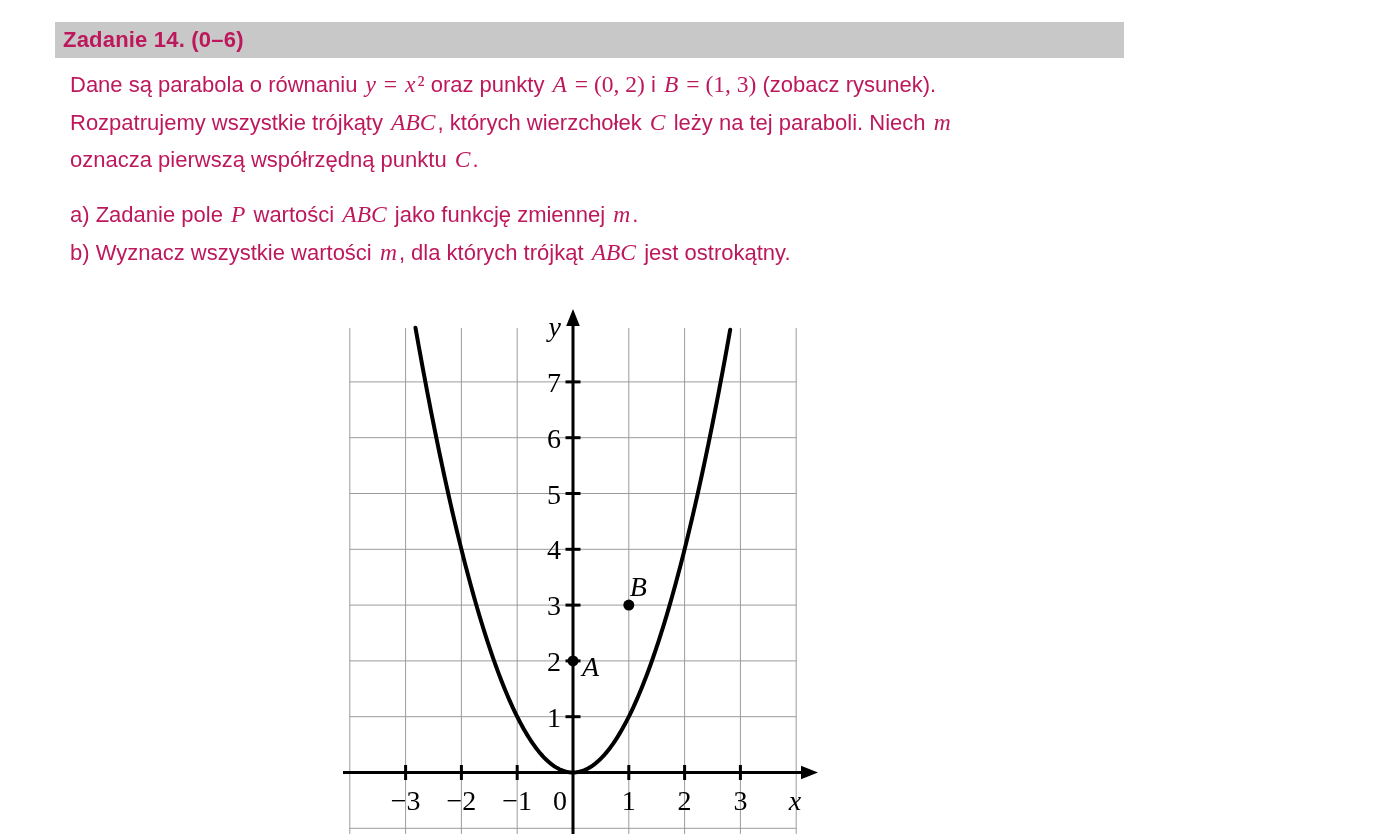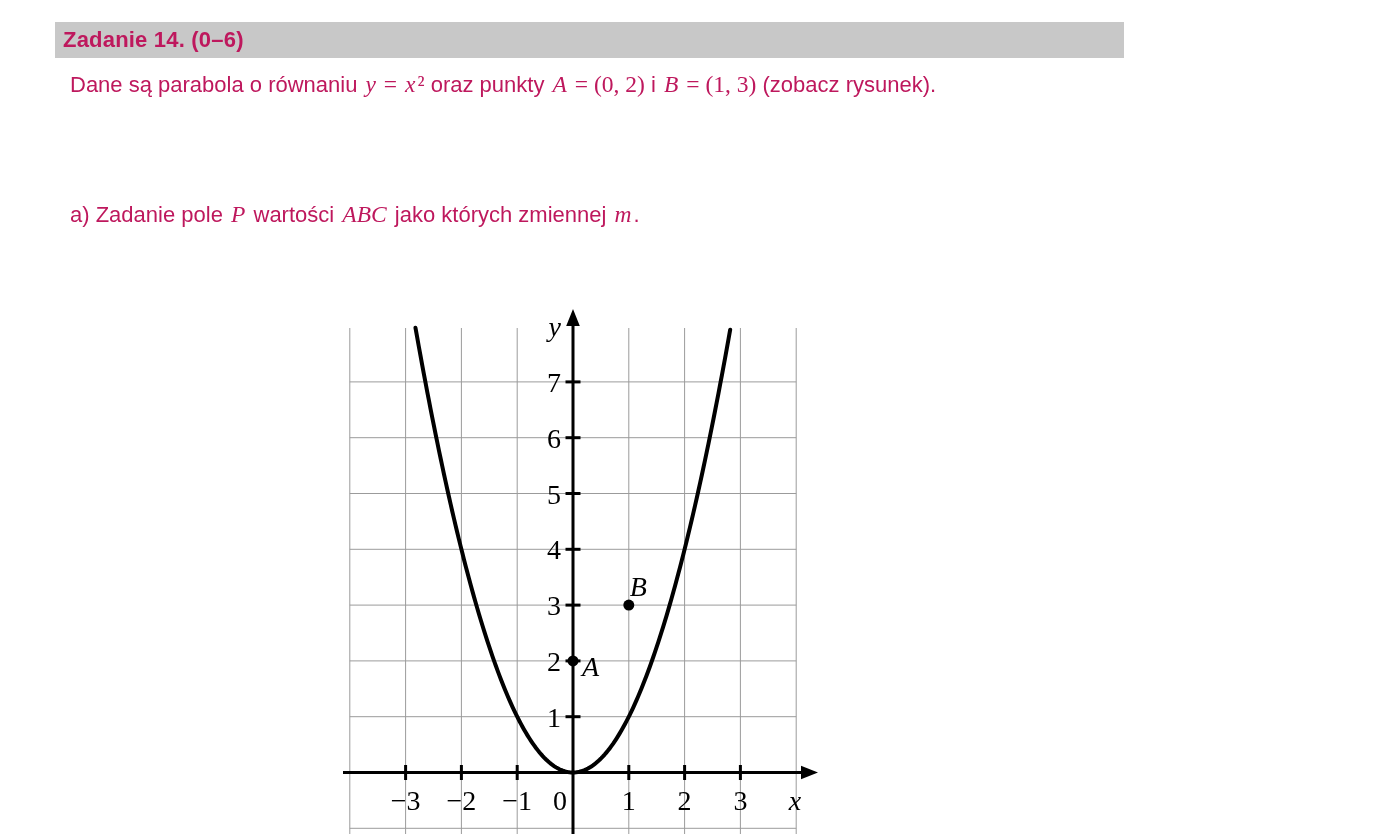--- a/index.html
+++ b/index.html
@@ -36,24 +36,27 @@
 <div class="viewport">
 
   <div class="gutter"></div>
 
   <div class="task-header">
     <span>Zadanie 14. (0–6)</span>
   </div>
 
   <div class="text-block" id="statement">
     <p><span class="r-p">Dane są parabola o równaniu </span><span class="r-v">y</span><span class="r-n"> = </span><span class="r-v">x</span><span class="r-n">²</span><span class="r-p"> oraz punkty </span><span class="r-v">A</span><span class="r-n"> = (0, 2)</span><span class="r-p"> i </span><span class="r-v">B</span><span class="r-n"> = (1, 3)</span><span class="r-p"> (zobacz rysunek).</span></p>
+    <p><span class="r-p">Rozpatrujemy wszystkie trójkąty </span><span class="r-v">ABC</span><span class="r-p">, których wierzchołek </span><span class="r-v">C</span><span class="r-p"> leży na tej paraboli. Niech </span><span class="r-v">m</span></p>
+    <p><span class="r-p">oznacza pierwszą współrzędną punktu </span><span class="r-v">C</span><span class="r-p">.</span></p>
   </div>
 
   <div class="text-block" id="parts">
-    <p><span class="r-p">a) Zadanie pole </span><span class="r-v">P</span><span class="r-p"> wartości </span><span class="r-v">ABC</span><span class="r-p"> jako których zmiennej </span><span class="r-v">m</span><span class="r-p">.</span></p>
+    <p><span class="r-p">a) Zadanie pole </span><span class="r-v">P</span><span class="r-p"> wartości </span><span class="r-v">ABC</span><span class="r-p"> jako funkcję zmiennej </span><span class="r-v">m</span><span class="r-p">.</span></p>
+    <p><span class="r-p">b) Wyznacz wszystkie wartości </span><span class="r-v">m</span><span class="r-p">, dla których trójkąt </span><span class="r-v">ABC</span><span class="r-p"> jest ostrokątny.</span></p>
   </div>
 
   <div class="figure-wrap">
     <svg width="492" height="534" viewBox="0 0 492 534" xmlns="http://www.w3.org/2000/svg">
         <line x1="9.800000000000011" y1="28" x2="9.800000000000011" y2="534" stroke="#9b9b9b" stroke-width="1"></line>
         <line x1="65.60000000000002" y1="28" x2="65.60000000000002" y2="534" stroke="#9b9b9b" stroke-width="1"></line>
         <line x1="121.4" y1="28" x2="121.4" y2="534" stroke="#9b9b9b" stroke-width="1"></line>
         <line x1="177.2" y1="28" x2="177.2" y2="534" stroke="#9b9b9b" stroke-width="1"></line>
         <line x1="233" y1="28" x2="233" y2="534" stroke="#9b9b9b" stroke-width="1"></line>
         <line x1="288.8" y1="28" x2="288.8" y2="534" stroke="#9b9b9b" stroke-width="1"></line>

